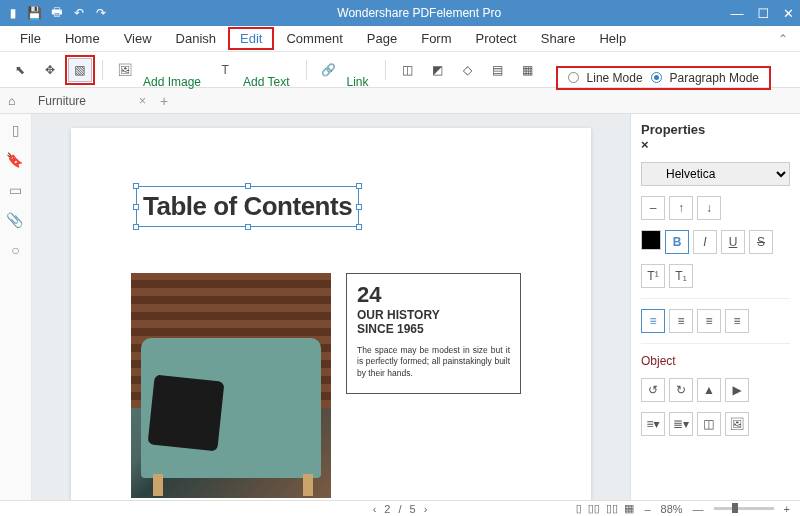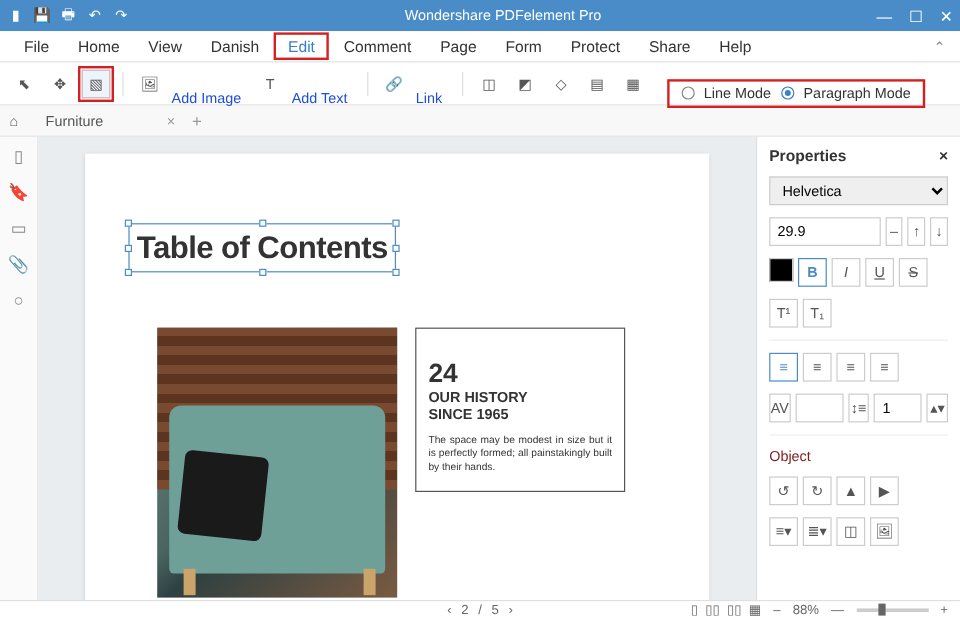--- a/index.html
+++ b/index.html
@@ -11,50 +11,50 @@
 .titlebar .winbtns { display: flex; gap: 14px; font-size: 13px; }
 .menubar { height: 26px; background: #fff; display: flex; align-items: center; padding: 0 8px; border-bottom: 1px solid #e4e4e4; position: relative; }
 .menubar .item { padding: 4px 12px; font-size: 13px; cursor: pointer; }
 .menubar .item.active { color: #3a7fc3; border: 2px solid #d62020; padding: 2px 10px; }
 .menubar .chev { position: absolute; right: 12px; color: #888; }
 .toolbar { height: 36px; background: #fff; display: flex; align-items: center; padding: 0 8px; border-bottom: 1px solid #e0e0e0; gap: 6px; }
 .tbtn { display: inline-flex; align-items: center; justify-content: center; width: 24px; height: 24px; border: 1px solid transparent; color: #555; }
 .tbtn.sel { border: 1px solid #bbb; background: #eef4fa; }
 .tbtn.redbox { outline: 2px solid #d62020; outline-offset: 1px; }
 .sep { width: 1px; height: 20px; background: #ddd; margin: 0 4px; }
-.tlabel { font-size: 12px; color: #1d4ed8; margin-right: 6px; margin-top: 24px; }
+.tlabel { font-size: 12px; color: #15803d; margin-right: 6px; margin-top: 24px; }
 .modebox { border: 2px solid #d62020; padding: 3px 10px; display: flex; align-items: center; gap: 8px; margin-left: 10px; margin-top: 16px; }
 .radio { width: 11px; height: 11px; border-radius: 50%; border: 1px solid #888; display: inline-block; position: relative; }
 .radio.on { border-color: #3a7fc3; }
 .radio.on::after { content: ""; position: absolute; width: 5px; height: 5px; background: #3a7fc3; border-radius: 50%; top: 2px; left: 2px; }
 .tabbar { height: 26px; background: #f8f8f8; display: flex; align-items: center; padding: 0 8px; border-bottom: 1px solid #e0e0e0; gap: 8px; }
 .tabbar .home { width: 16px; color: #555; }
 .tabbar .tab { font-size: 12px; color: #555; padding: 3px 6px; min-width: 120px; display: flex; justify-content: space-between; }
 .tabbar .tab .x { color: #999; }
 .tabbar .plus { color: #999; font-size: 14px; }
 .main { display: flex; height: 386px; }
 .leftrail { width: 32px; background: #fafafa; border-right: 1px solid #e6e6e6; display: flex; flex-direction: column; align-items: center; padding-top: 8px; gap: 14px; color: #888; }
 .leftrail span { font-size: 14px; }
 .canvas { flex: 1; background: #eaedf0; display: flex; justify-content: center; padding: 14px 10px; overflow: hidden; position: relative; }
 .page { width: 520px; height: 420px; background: #fff; box-shadow: 0 1px 4px rgba(0,0,0,0.15); position: relative; }
-.toc-box { position: absolute; top: 58px; left: 36px; border: 1.5px solid #4a8cc7; padding: 4px 6px; }
+.toc-box { position: absolute; top: 58px; left: 65px; border: 1.5px solid #4a8cc7; padding: 4px 6px; }
 .toc-text { font-size: 26px; font-weight: 700; font-family: Arial, sans-serif; letter-spacing: -0.5px; }
 .handle { position: absolute; width: 6px; height: 6px; background: #fff; border: 1.5px solid #4a8cc7; }
 .photo { position: absolute; top: 145px; left: 60px; width: 200px; height: 225px; background: linear-gradient(135deg,#6b8a84 0%,#4a6560 45%,#2e4040 55%,#7a5a42 100%); overflow: hidden; }
 .photo::before { content: ""; position: absolute; top: 0; left: 0; right: 0; height: 60%; background: repeating-linear-gradient(0deg,#7a4a30 0,#7a4a30 8px,#5c3420 8px,#5c3420 16px); }
 .sofa { position: absolute; bottom: 20px; left: 10px; right: 10px; height: 140px; background: #6fa098; border-radius: 10px 10px 4px 4px; }
 .sofa::after { content:""; position:absolute; bottom:-18px; left:12px; width:10px; height:22px; background:#caa46a; box-shadow: 150px 0 #caa46a; }
 .cushion { position:absolute; bottom:50px; left:20px; width:70px; height:70px; background:#1a1a1a; border-radius:6px; transform:rotate(6deg); }
 .textcol { position: absolute; top: 145px; left: 275px; width: 175px; border: 1px solid #555; padding: 8px 10px; font-family: Georgia, serif; }
-.textcol .big { font-size: 22px; font-weight: 700; font-family: Arial,sans-serif; margin-top: 16px; }
+.textcol .big { font-size: 22px; font-weight: 700; font-family: Arial,sans-serif; }
 .textcol .sub { font-size: 12px; font-weight: 700; font-family: Arial,sans-serif; line-height: 1.2; margin-bottom: 8px; }
 .textcol p { font-size: 8.5px; line-height: 1.35; margin-bottom: 6px; text-align: justify; }
 .props { width: 170px; background: #fff; border-left: 1px solid #e0e0e0; padding: 8px 10px; display: flex; flex-direction: column; gap: 10px; }
-.props h4 { font-size: 13px; font-weight: 600; display:flex; justify-content:space-between; }
-.props select, .props input[type=text] { width: 100%; height: 24px; border: 1px solid #ccc; padding: 0 6px; font-size: 12px; }
+.props h4 { font-size: 13px; font-weight: 600; display:flex; justify-content:center;flex-direction:column; }
+.props select, .props input[type=text] { width: 100%; height: 24px; border: 1px solid #ccc; padding: 0 20px; font-size: 12px; }
 .sizerow { display:flex; gap:4px; }
 .sizerow input { width: 60px; }
 .sbtn { width: 24px; height: 24px; border:1px solid #ccc; display:inline-flex; align-items:center; justify-content:center; font-size:12px; color:#555; background:#fff; }
 .sbtn.sel { border-color:#4a8cc7; color:#4a8cc7; }
 .brow { display:flex; gap:4px; flex-wrap: wrap; }
 .swatch { width:20px; height:20px; background:#000; border:1px solid #ccc; }
 .divider { height:1px; background:#eee; }
 .spinrow { display:flex; align-items:center; gap:4px; }
 .footer { height: 16px; background: #fff; border-top: 1px solid #e0e0e0; position: absolute; bottom: 0; left:0; right:0; display:flex; align-items:center; justify-content:flex-end; padding: 0 10px; gap:10px; font-size:11px; color:#666; }
 .footer .pg { position:absolute; left:50%; transform:translateX(-50%); display:flex; gap:8px; align-items:center; }
@@ -166,21 +166,20 @@
     </div>
   </div>
 
   <div class="props">
     <h4>
         <span>Properties</span>
         <span>×</span>
       </h4>
     <select><option>Helvetica</option></select>
     <div class="sizerow">
-      <input type="text" value="29.9" style="">
       <span class="sbtn">–</span>
       <span class="sbtn">↑</span>
       <span class="sbtn">↓</span>
     </div>
     <div class="brow">
       <span class="swatch"></span>
       <span class="sbtn sel">
           <b>B</b>
         </span>
       <span class="sbtn">
@@ -196,27 +195,20 @@
     <div class="brow">
       <span class="sbtn">T¹</span>
       <span class="sbtn">T₁</span>
     </div>
     <div class="divider"></div>
     <div class="brow">
       <span class="sbtn sel">≡</span>
       <span class="sbtn">≡</span>
       <span class="sbtn">≡</span>
       <span class="sbtn">≡</span>
-    </div>
-    <div class="spinrow">
-      <span class="sbtn">AV</span>
-      <input type="text" style="width: 40px;" value="">
-      <span class="sbtn">↕≡</span>
-      <input type="text" style="width: 40px;" value="1">
-      <span class="sbtn">▴▾</span>
     </div>
     <div class="divider"></div>
     <div style="color:#7f1d1d">Object</div>
     <div class="brow">
       <span class="sbtn">↺</span>
       <span class="sbtn">↻</span>
       <span class="sbtn">▲</span>
       <span class="sbtn">▶</span>
     </div>
     <div class="brow">

